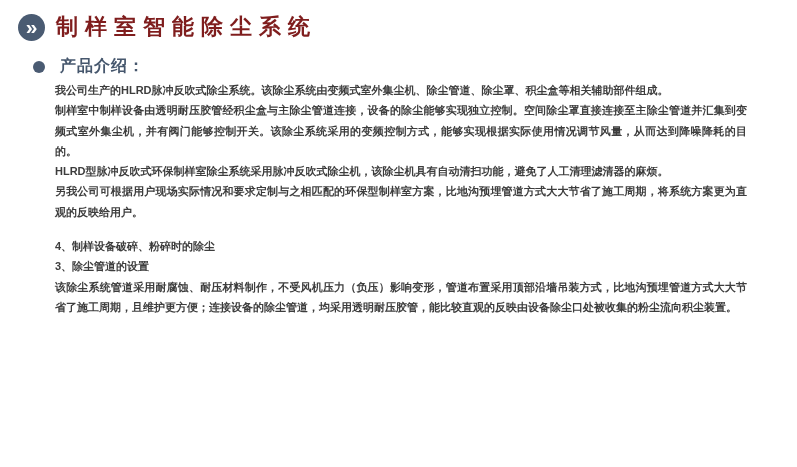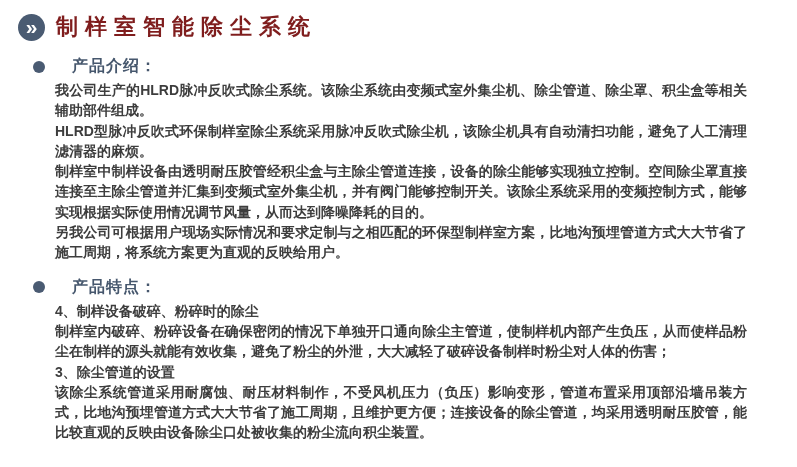--- a/index.html
+++ b/index.html
@@ -50,21 +50,21 @@
     color: #7f1d1d;
     letter-spacing: 7px;
     white-space: nowrap;
   }
   
   .section { margin-top: 14px; }
   .sec-head {
     display: flex;
     align-items: center;
     margin-left: 33px;
-    gap: 27px;
+    gap: 15px;
     margin-bottom: 3px;
     text-align: center;
   }
   .bullet {
     flex: 0 0 auto;
     width: 12px;
     height: 12px;
     border-radius: 50%;
     background: #4a5b72;
   }
@@ -74,21 +74,21 @@
     font-weight: bold;
     color: #46576d;
     letter-spacing: 1px;
     white-space: nowrap;
   }
   .sec-body {
     margin: 0 50px 0 55px;
   }
   .para, .feat-title, .feat-body {
     margin: 0;
-    font-size: 14px;
+    font-size: 11px;
     line-height: 20.3px;
     font-weight: 600;
     color: #3d3d3d;
     text-align: justify;
   }
   .feat-title { text-align: left; }
   .section-features .sec-head { margin-top: 10px; }
 </style>
 </head>
 <body>
@@ -102,32 +102,27 @@
     <h1 class="page-title">制样室智能除尘系统</h1>
   </header>
 
   <section class="section section-intro">
     <div class="sec-head">
       <span class="bullet"></span>
       <h2 class="sec-title">产品介绍：</h2>
     </div>
     <div class="sec-body">
       <p class="para">我公司生产的HLRD脉冲反吹式除尘系统。该除尘系统由变频式室外集尘机、除尘管道、除尘罩、积尘盒等相关辅助部件组成。</p>
+      <p class="para">制样室中制样设备由透明耐压胶管经积尘盒与主除尘管道连接，设备的除尘能够实现独立控制。空间除尘罩直接连接至主除尘管道并汇集到变频式室外集尘机，并有阀门能够控制开关。该除尘系统采用的变频控制方式，能够实现根据实际使用情况调节风量，从而达到降噪降耗的目的。</p>
       <p class="para">HLRD型脉冲反吹式环保制样室除尘系统采用脉冲反吹式除尘机，该除尘机具有自动清扫功能，避免了人工清理滤清器的麻烦。</p>
-      <p class="para">制样室中制样设备由透明耐压胶管经积尘盒与主除尘管道连接，设备的除尘能够实现独立控制。空间除尘罩直接连接至主除尘管道并汇集到变频式室外集尘机，并有阀门能够控制开关。该除尘系统采用的变频控制方式，能够实现根据实际使用情况调节风量，从而达到降噪降耗的目的。</p>
       <p class="para">另我公司可根据用户现场实际情况和要求定制与之相匹配的环保型制样室方案，比地沟预埋管道方式大大节省了施工周期，将系统方案更为直观的反映给用户。</p>
     </div>
   </section>
 
   <section class="section section-features">
-    <div class="sec-head">
-      <span class="bullet"></span>
-      <h2 class="sec-title">产品特点：</h2>
-    </div>
     <div class="sec-body">
       <p class="feat-title">4、制样设备破碎、粉碎时的除尘</p>
-      <p class="feat-body">制样室内破碎、粉碎设备在确保密闭的情况下单独开口通向除尘主管道，使制样机内部产生负压，从而使样品粉尘在制样的源头就能有效收集，避免了粉尘的外泄，大大减轻了破碎设备制样时粉尘对人体的伤害；</p>
       <p class="feat-title">3、除尘管道的设置</p>
       <p class="feat-body">该除尘系统管道采用耐腐蚀、耐压材料制作，不受风机压力（负压）影响变形，管道布置采用顶部沿墙吊装方式，比地沟预埋管道方式大大节省了施工周期，且维护更方便；连接设备的除尘管道，均采用透明耐压胶管，能比较直观的反映由设备除尘口处被收集的粉尘流向积尘装置。</p>
     </div>
   </section>
 
 </div>
 
 </body></html>

